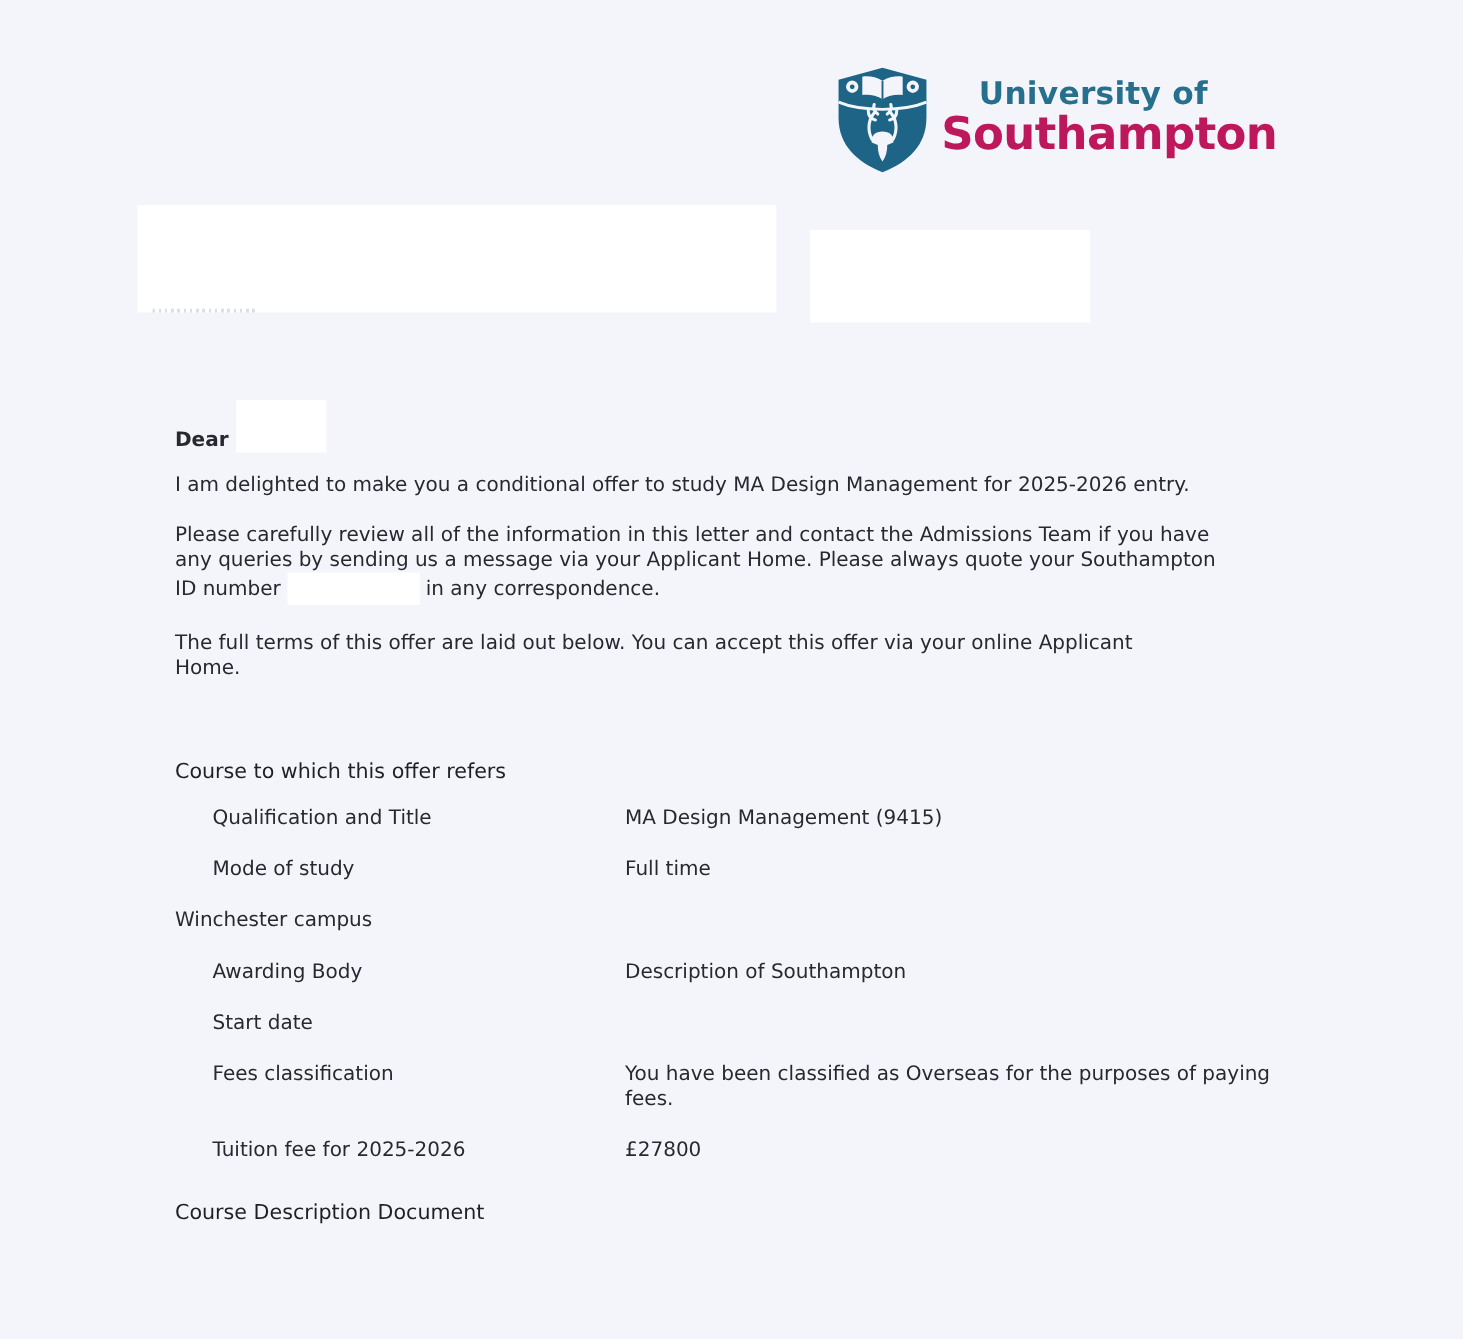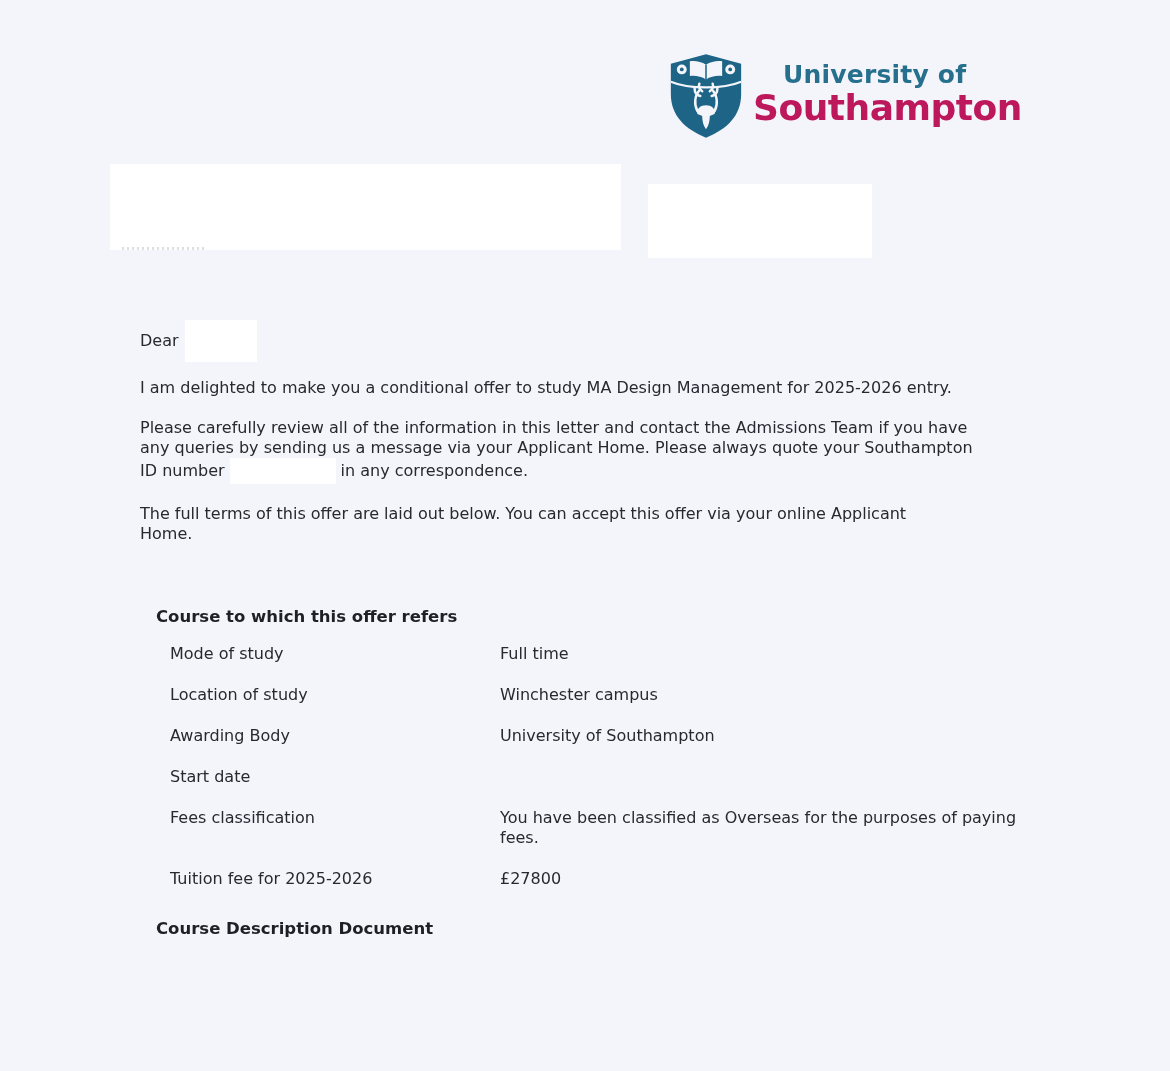--- a/index.html
+++ b/index.html
@@ -21,29 +21,29 @@
   .logo-bottom { font-size:36px; line-height:37px; font-weight:700; color:#be185d; letter-spacing:-.5px; margin-top:1px; }
   
   .redaction { background:#ffffff; }
   .block-a { position:absolute; left:110px; top:164px; width:511px; height:86px; }
   .block-b { position:absolute; left:648px; top:184px; width:224px; height:74px; }
   .smudge  { position:absolute; left:122px; top:247px; width:84px; height:3px;
              background:repeating-linear-gradient(90deg, rgba(90,95,115,.45) 0 2px, transparent 2px 5px);
              opacity:.45; }
   
   .letter { position:absolute; left:140px; top:320px; width:890px; }
-  .salutation { display:flex; align-items:center; height:42px; }
+  .salutation { display:flex; align-items:flex-end; height:42px;font-weight:bold; }
   .name-redaction { width:72px; height:42px; margin-left:6px; }
   .para { margin:0; }
   .p1 { margin-top:16px; }
   .p2 { margin-top:20px; }
   .p3 { margin-top:20px; }
   .inline-redaction { display:inline-block; width:106px; height:26px; vertical-align:-8px; margin:0 5px; }
   
-  .section-heading { font-size:16.5px; line-height:21px; font-weight:700; color:#1f2025; margin:16px; }
+  .section-heading { font-size:16.5px; line-height:21px; font-weight:400; color:#1f2025; margin:0; }
   .h-course { margin-top:62px; }
   .h-next   { margin-top:29px; }
   .rows { margin:0; }
   .row { display:flex; margin-top:21px; }
   .row:first-child { margin-top:17px; }
   .row .label { width:360px; padding-left:30px; box-sizing:border-box; flex:0 0 auto; }
   .row .value { width:530px; }
   .row .value em { font-style:italic; }
 </style>
 </head>
@@ -98,30 +98,33 @@
       <span>any queries by sending us a message via your Applicant Home. Please always quote your Southampton</span><br>
       <span>ID number</span><span class="redaction inline-redaction"></span><span>in any correspondence.</span></p>
 
     <p class="para p3"><span>The full terms of this offer are laid out below. You can accept this offer via your online Applicant</span><br>
       <span>Home.</span></p>
 
     <h2 class="section-heading h-course">Course to which this offer refers</h2>
 
     <div class="rows">
       <div class="row">
+        <div class="label">Qualification and Title</div>
+        <div class="value">MA Design Management (9415)</div>
+      </div>
+      <div class="row">
         <div class="label">Mode of study</div>
         <div class="value">Full time</div>
       </div>
       <div class="row">
-        <div class="label">Location of study</div>
         <div class="value">Winchester campus</div>
       </div>
       <div class="row">
         <div class="label">Awarding Body</div>
-        <div class="value">University of Southampton</div>
+        <div class="value">Description of Southampton</div>
       </div>
       <div class="row">
         <div class="label">Start date</div>
       </div>
       <div class="row">
         <div class="label">Fees classification</div>
         <div class="value">You have been classified as Overseas for the purposes of paying fees.</div>
       </div>
       <div class="row">
         <div class="label">Tuition fee for 2025-2026</div>

